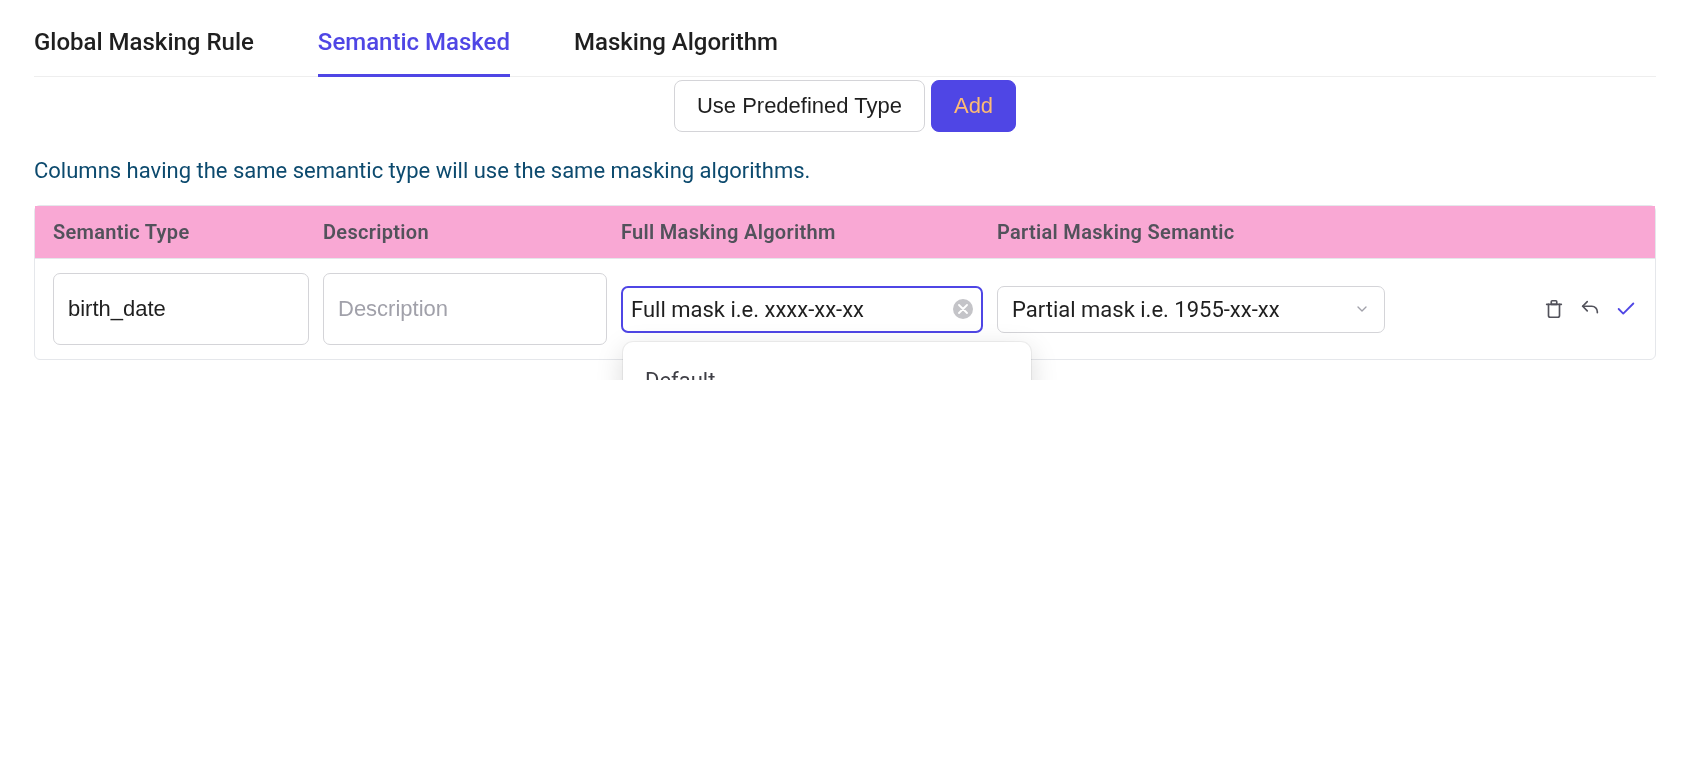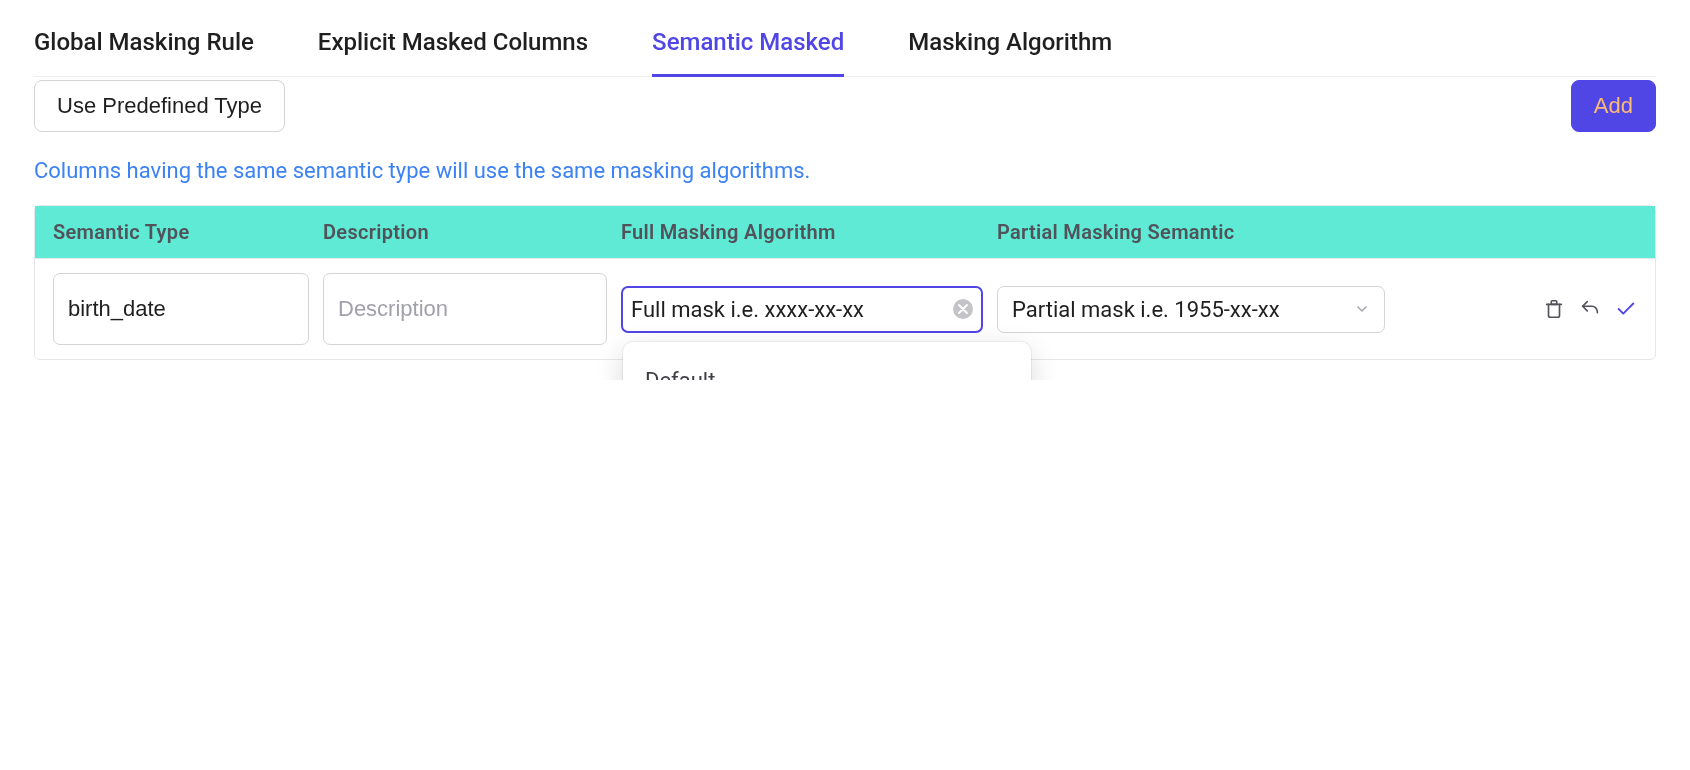--- a/index.html
+++ b/index.html
@@ -34,52 +34,52 @@
       content: "";
       position: absolute;
       left: 0;
       right: 0;
       bottom: -1px;
       height: 3px;
       background: #4f46e5;
     }
     .actions {
       display: flex;
-      justify-content: space-between;
+      justify-content: center;
       gap: 6px;
       margin-bottom: 26px;
     }
     .btn {
       font-size: 22px;
       font-weight: 500;
       padding: 12px 22px;
       border-radius: 8px;
       cursor: pointer;
       border: 1px solid #d4d4d8;
       background: #fff;
       color: #1f1f1f;
     }
     .btn-primary {
       background: #4f46e5;
       color: #fdba74;
       border-color: #4f46e5;
     }
     .desc {
       font-size: 22px;
-      color: #3b82f6;
+      color: #0c4a6e;
       margin-bottom: 22px;
     }
     .table-wrap {
       border: 1px solid #e5e7eb;
       border-radius: 6px;
       overflow: visible;
     }
     .thead {
       display: flex;
-      background: #5eead4;
+      background: #f9a8d4;
       padding: 14px 18px;
       font-size: 20px;
       font-weight: 600;
       color: #52525b;
       letter-spacing: 0.3px;
       border-bottom: 1px solid #e5e7eb;
     }
     .col-semantic { width: 270px; flex-shrink: 0; }
     .col-desc { width: 298px; flex-shrink: 0; }
     .col-full { width: 376px; flex-shrink: 0; position: relative; }
@@ -172,21 +172,20 @@
       overflow: hidden;
       text-overflow: ellipsis;
       white-space: nowrap;
     }
   </style>
 </head>
 <body>
 
 <div class="tabs">
   <div class="tab">Global Masking Rule</div>
-  <div class="tab">Explicit Masked Columns</div>
   <div class="tab active">Semantic Masked</div>
   <div class="tab">Masking Algorithm</div>
 </div>
 
 <div class="actions">
   <button class="btn">Use Predefined Type</button>
   <button class="btn btn-primary">Add</button>
 </div>
 
 <div class="desc">Columns having the same semantic type will use the same masking algorithms.</div>

